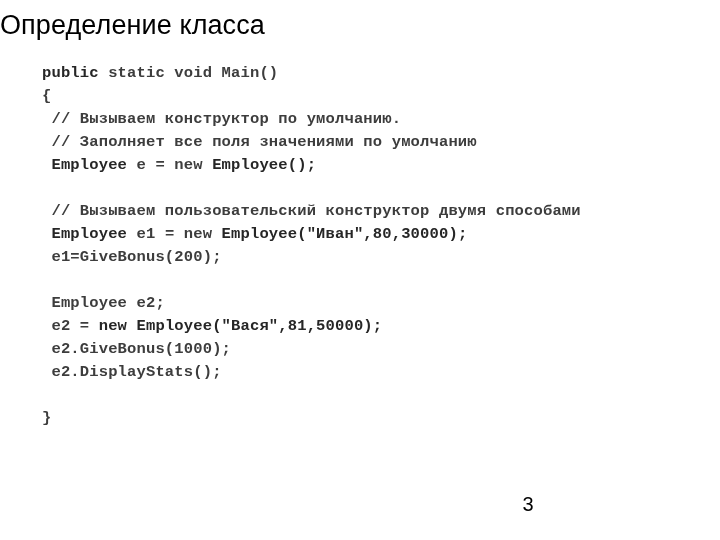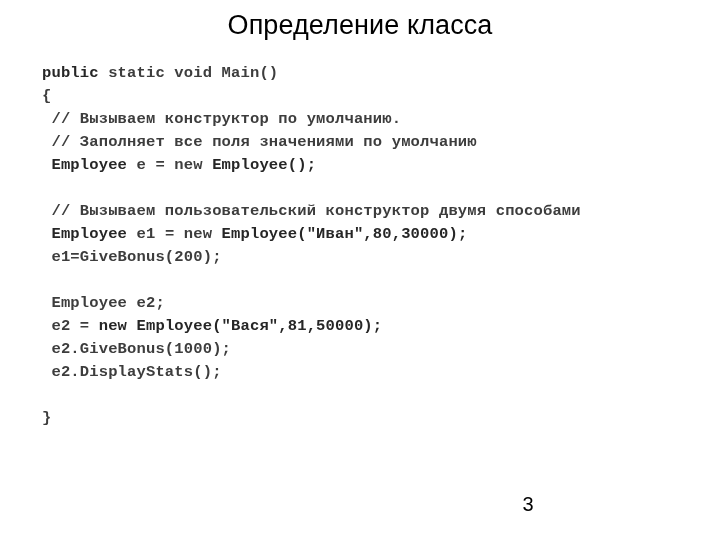--- a/index.html
+++ b/index.html
@@ -20,21 +20,21 @@
     inset: 0;
     width: 720px;
     height: 540px;
     background: #ffffff;
   }
   .slide-title {
     position: absolute;
     left: 0;
     top: 9px;
     width: 720px;
-    text-align: center;
+    text-align: left;
     font-family: "Liberation Sans", sans-serif;
     font-size: 27px;
     font-weight: 400;
     line-height: 33px;
     color: #000000;
     letter-spacing: 0.1px;
     white-space: nowrap;
   }
   .code-block {
     position: absolute;

